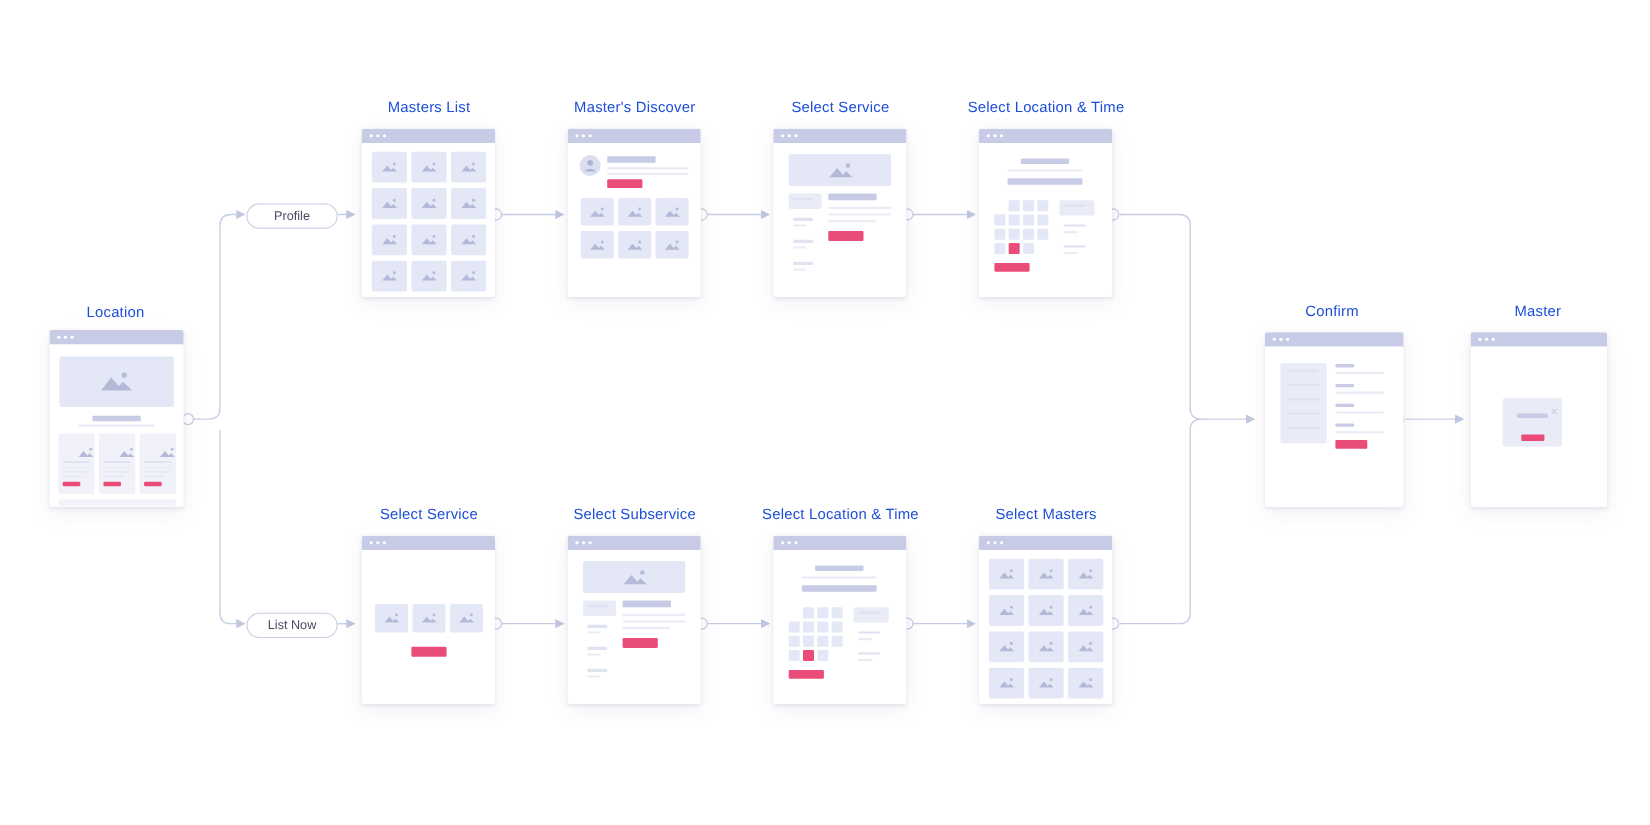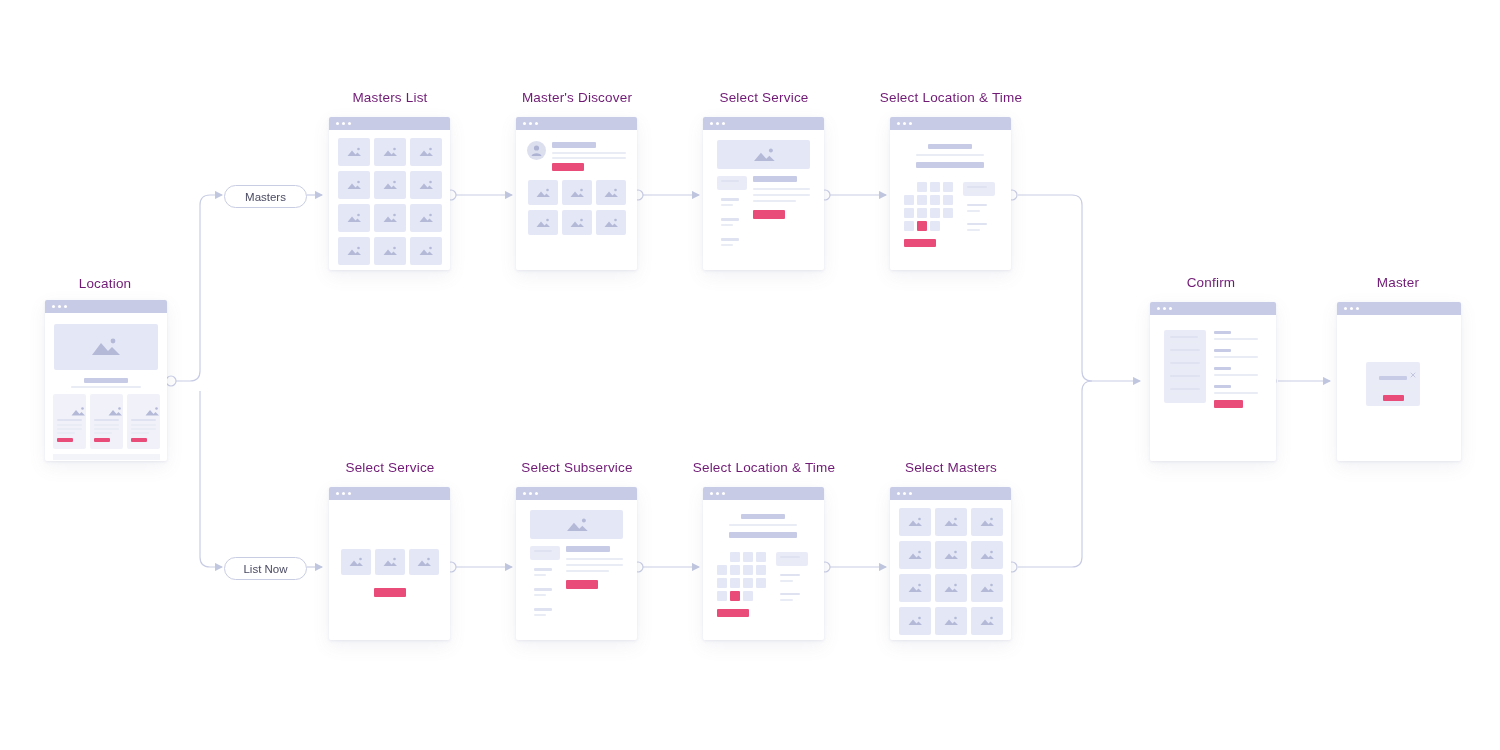--- a/index.html
+++ b/index.html
@@ -8,21 +8,21 @@
     font-family:"Liberation Sans", sans-serif;
     overflow:hidden;position:relative;
   }
   #stage{position:absolute;left:0;top:0;width:1500px;height:750px;}
   #wires{position:absolute;left:0;top:0;width:1500px;height:750px;pointer-events:none;}
 
   
   .screen{position:absolute;}
   .screen-title{
     position:absolute;left:0;top:0;width:100%;text-align:center;
-    font-size:13.5px;color:#701a75;letter-spacing:.2px;white-space:nowrap;
+    font-size:13.5px;color:#1d4ed8;letter-spacing:.2px;white-space:nowrap;
   }
   .browser{
     position:absolute;left:0;background:#ffffff;
     box-shadow:0 1px 3px rgba(110,115,160,.13), 0 6px 18px rgba(110,115,160,.09);
     border-radius:2px;overflow:hidden;
   }
   .titlebar{height:13px;background:#c7cbe6;display:flex;align-items:center;padding-left:7px;gap:3px;}
   .dot{width:3px;height:3px;border-radius:50%;background:#ffffff;}
   .viewport{position:absolute;left:0;top:13px;right:0;bottom:0;}
 
@@ -89,21 +89,21 @@
       <circle cx="1012" cy="195" r="5"></circle>
       <circle cx="451" cy="567" r="5"></circle>
       <circle cx="638" cy="567" r="5"></circle>
       <circle cx="825" cy="567" r="5"></circle>
       <circle cx="1012" cy="567" r="5"></circle>
       <circle cx="1271" cy="381" r="5"></circle>
     </g>
   </svg>
 
   <div class="pill" style="left:224px;top:185px;width:81px;height:21px;">
-    <span>Masters</span>
+    <span>Profile</span>
   </div>
   <div class="pill" style="left:224px;top:557px;width:81px;height:21px;">
     <span>List Now</span>
   </div>
 
   <div class="screen" style="left:20px;top:276px;width:170px;">
     <div class="screen-title">Location</div>
     <div class="browser" style="left:25px;top:24px;width:122px;height:161px;">
       <div class="titlebar">
         <span class="dot"></span>

